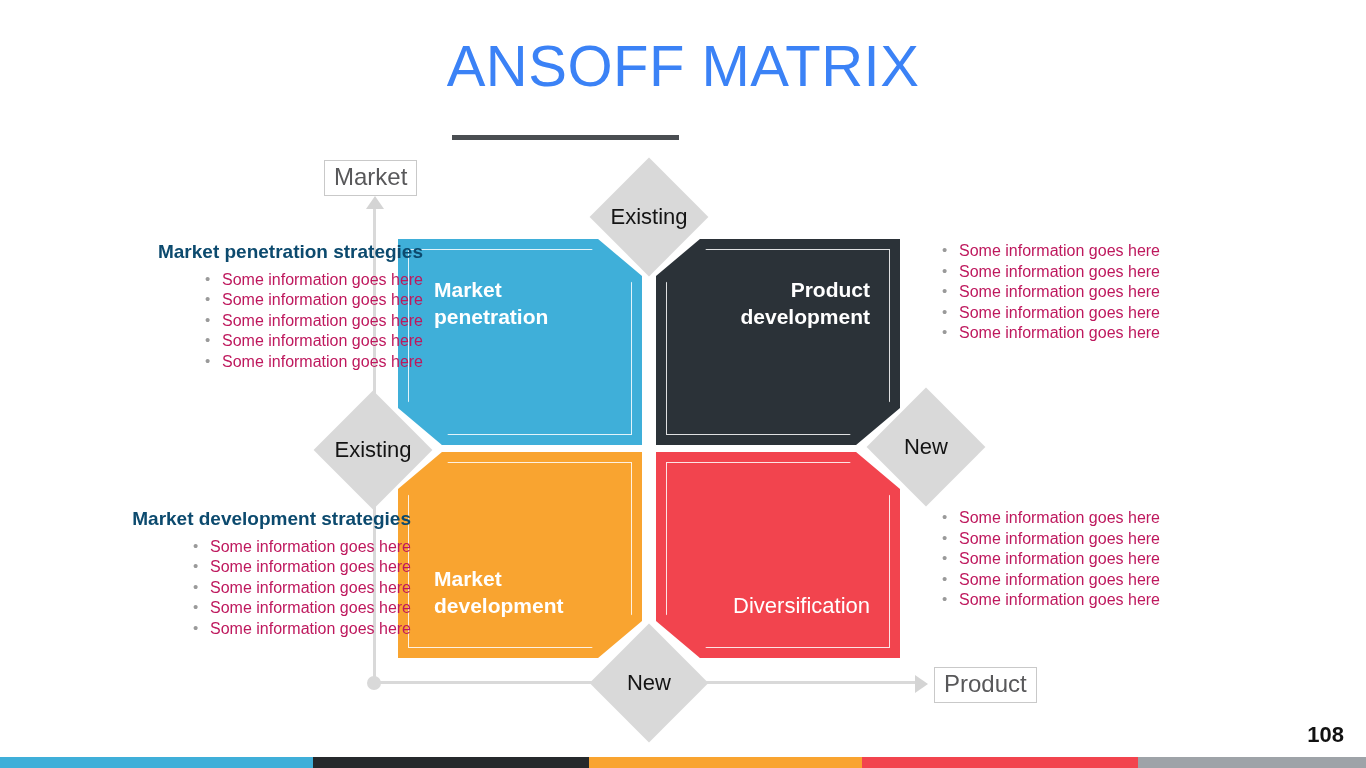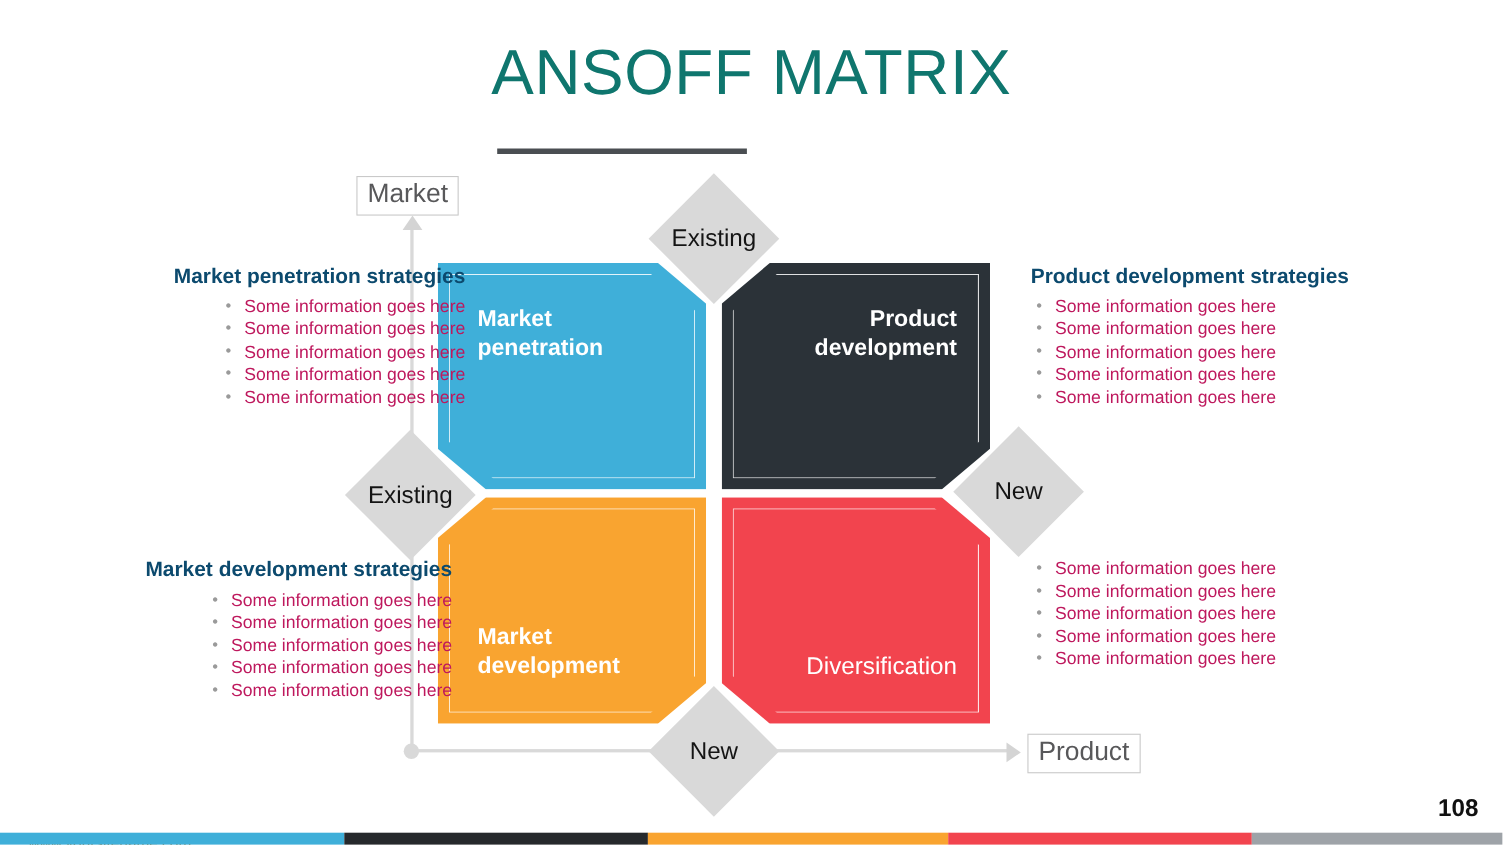--- a/index.html
+++ b/index.html
@@ -19,21 +19,21 @@
   
   .title {
     position: absolute;
     left: 0;
     top: 34px;
     width: 1366px;
     text-align: center;
     font-size: 58px;
     font-weight: 400;
     letter-spacing: 0.5px;
-    color: #0f766e;
+    color: #3b82f6;
     line-height: 1.1;
   }
   .title-rule {
     position: absolute;
     left: 452px;
     top: 135px;
     width: 227px;
     height: 5px;
     background: #4a4e52;
   }
@@ -293,21 +293,20 @@
   <ul>
     <li>Some information goes here</li>
     <li>Some information goes here</li>
     <li>Some information goes here</li>
     <li>Some information goes here</li>
     <li>Some information goes here</li>
   </ul>
 </div>
 
 <div class="info info-right" id="info-pd">
-  <h3>Product development strategies</h3>
   <ul>
     <li>Some information goes here</li>
     <li>Some information goes here</li>
     <li>Some information goes here</li>
     <li>Some information goes here</li>
     <li>Some information goes here</li>
   </ul>
 </div>
 
 <div class="info" id="info-md">

